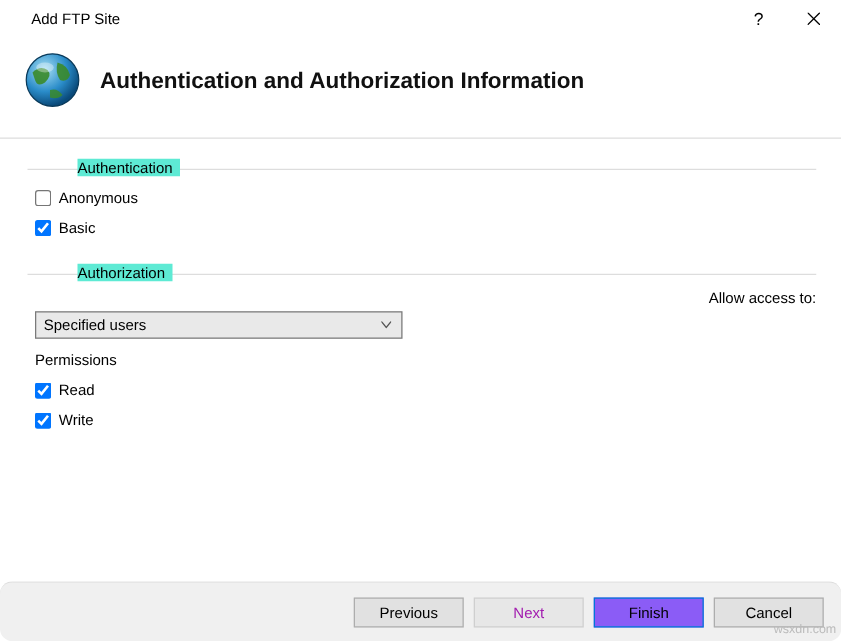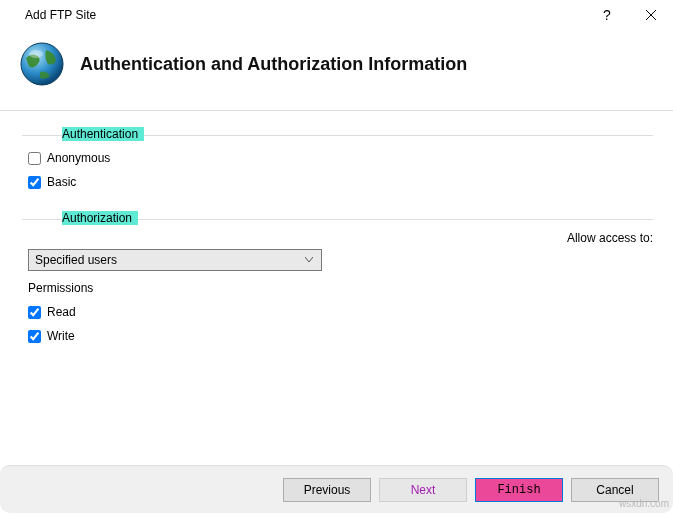--- a/index.html
+++ b/index.html
@@ -30,21 +30,21 @@
   .select .chev { width: 16px; display: flex; justify-content: center; align-items: center; }
 
   .textinput { margin: 0 0 14px 6px; }
   .textinput input { width: 294px; height: 22px; border: 1px solid #7a7a7a; padding: 0 6px; font-size: 12px; }
 
   .perm-label { margin: 0 0 6px 6px; }
 
   .footer { position: absolute; bottom: 0; left: 0; right: 0; height: 48px; border-top: 1px solid #ddd; background: #f0f0f0; display: flex; align-items: center; justify-content: flex-end; padding-right: 14px; gap: 8px; border-radius: 10px; }
   .btn { width: 88px; height: 24px; border: 1px solid #adadad; background: #e1e1e1; font-size: 12px; display: flex; align-items: center; justify-content: center; }
   .btn.disabled { color: #a21caf; background: #e7e7e7; border-color: #cfcfcf; }
-  .btn.default { border: 1.5px solid #0078d7; background: #ec4899; font-family: Liberation Mono, monospace; }
+  .btn.default { border: 1.5px solid #0078d7; background: #8b5cf6; }
 
   .watermark { position: absolute; right: 4px; bottom: 4px; font-size: 10px; color: #bbb; font-family: Arial, sans-serif; }
 </style>
 </head>
 <body>
 
 <div class="titlebar">
   <span class="title">Add FTP Site</span>
   <div class="ctrl">?</div>
   <div class="ctrl close">

